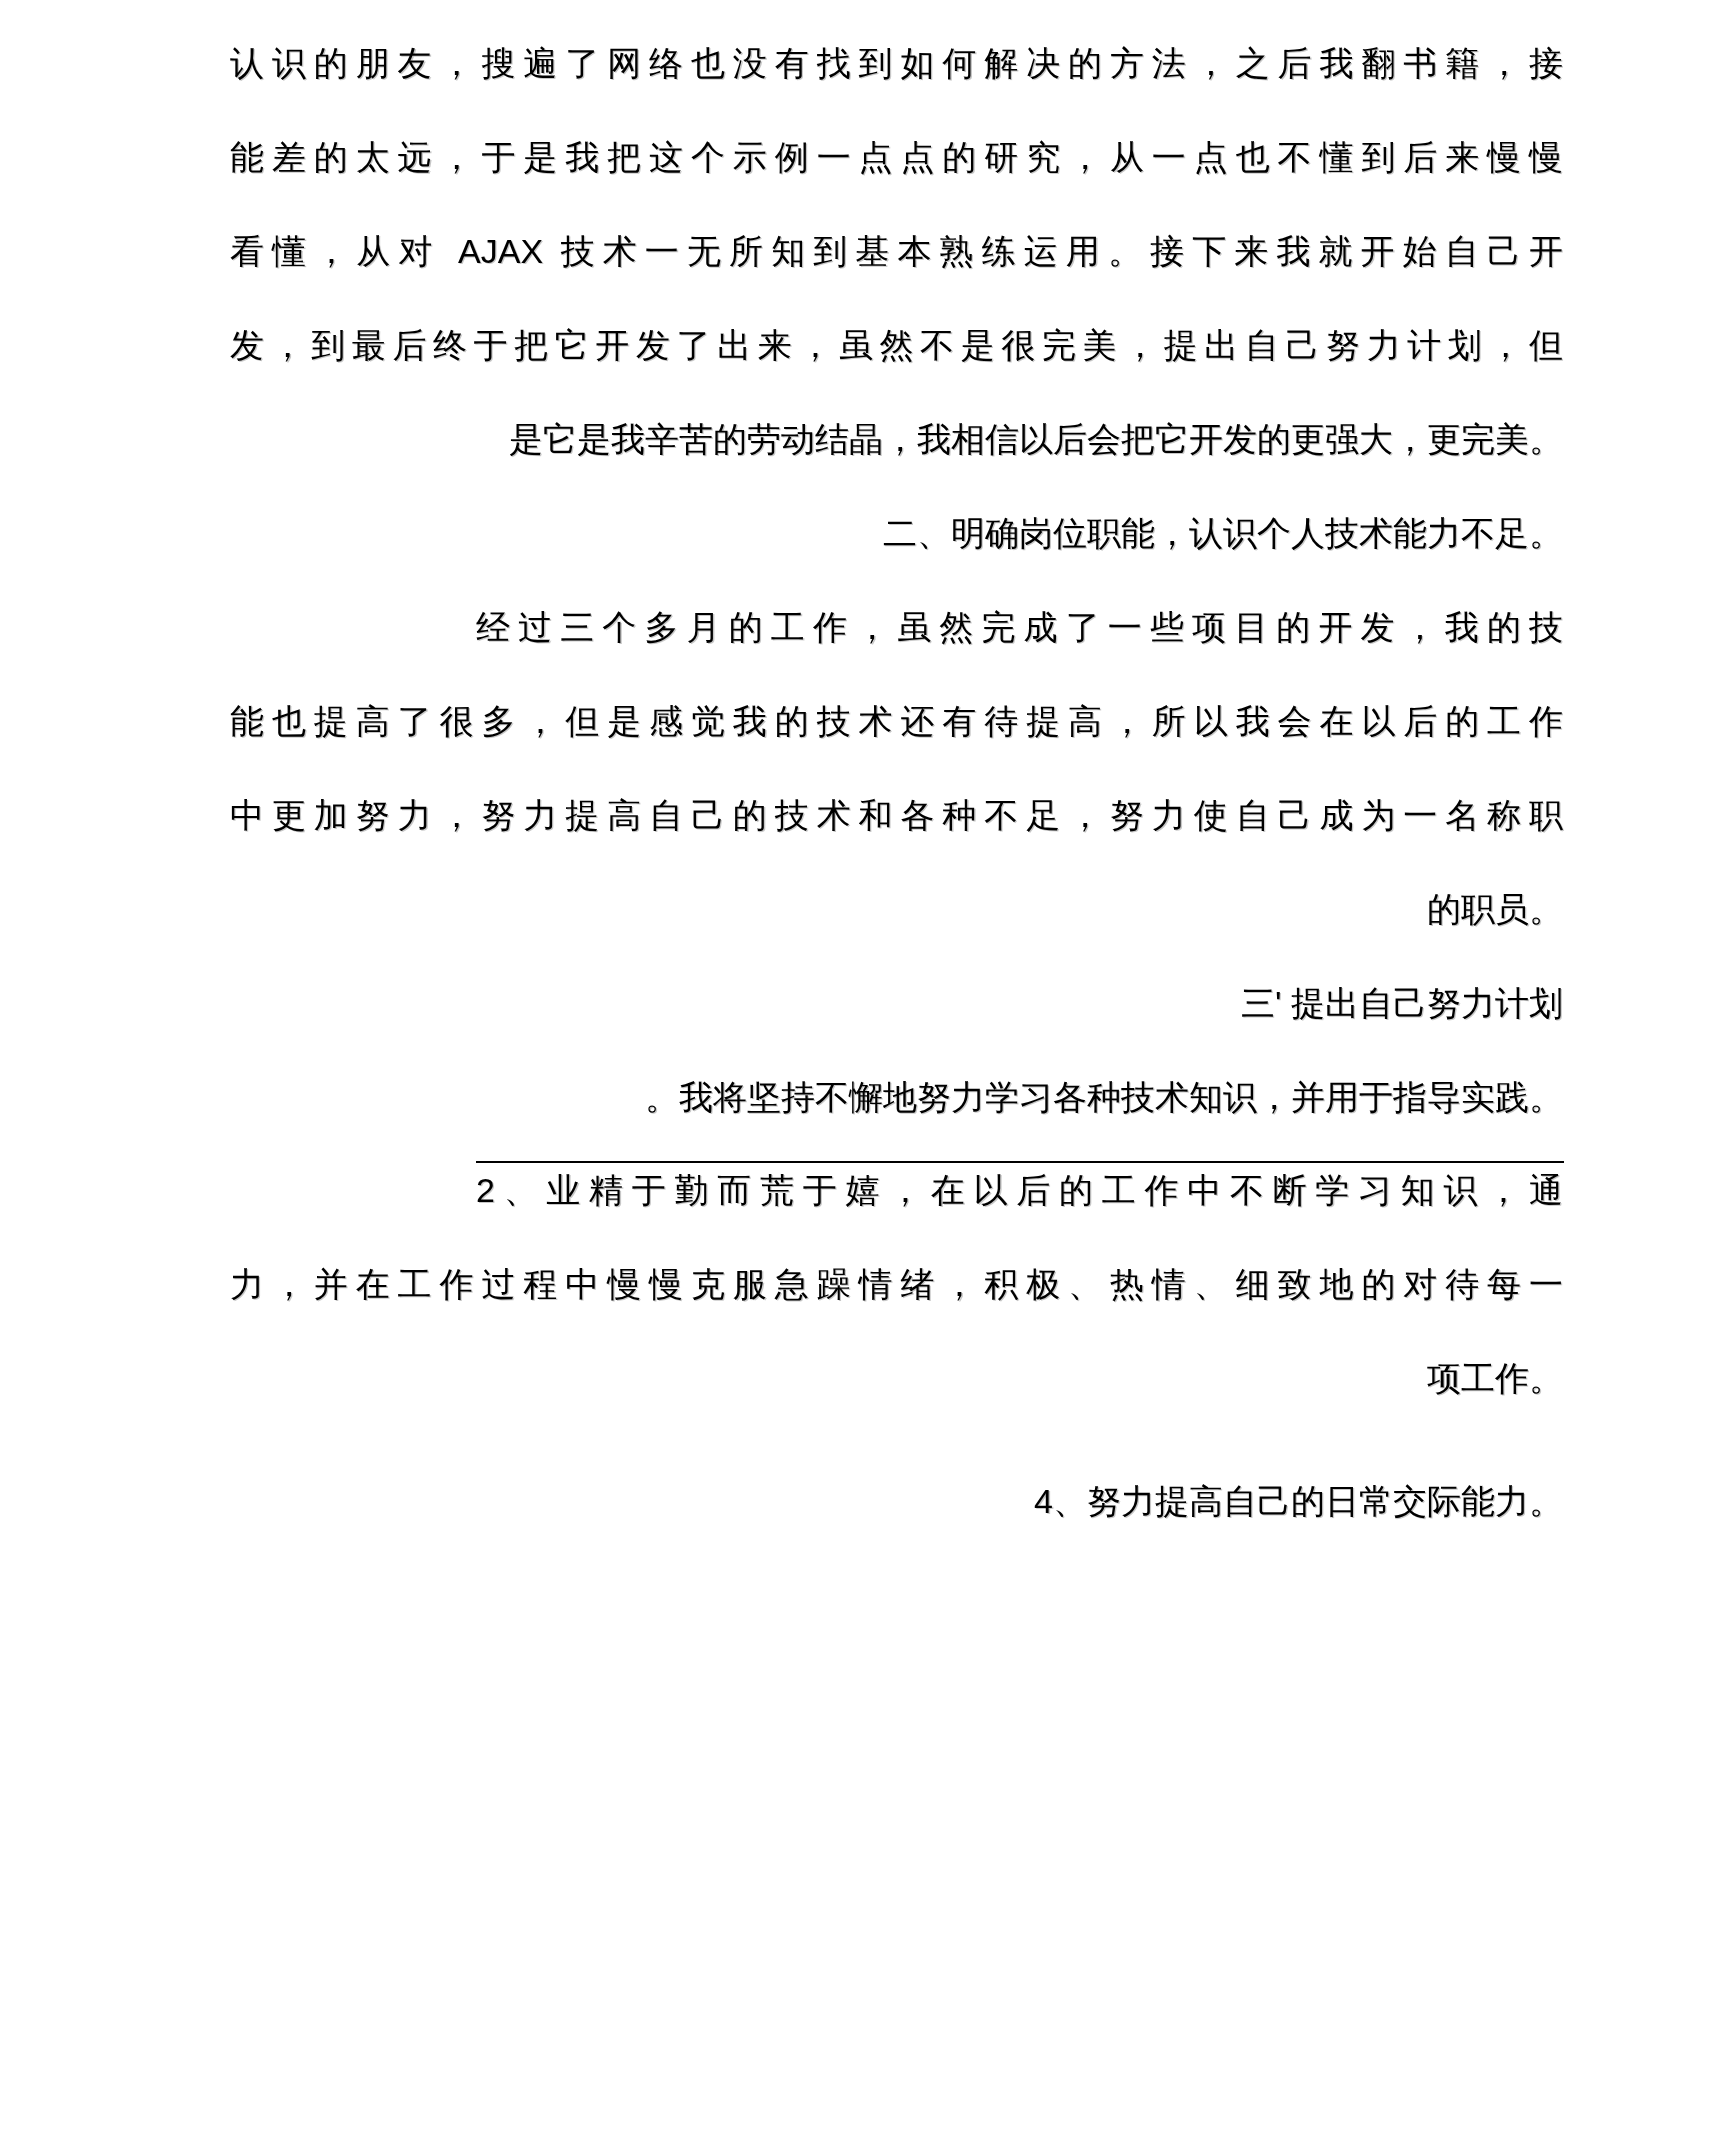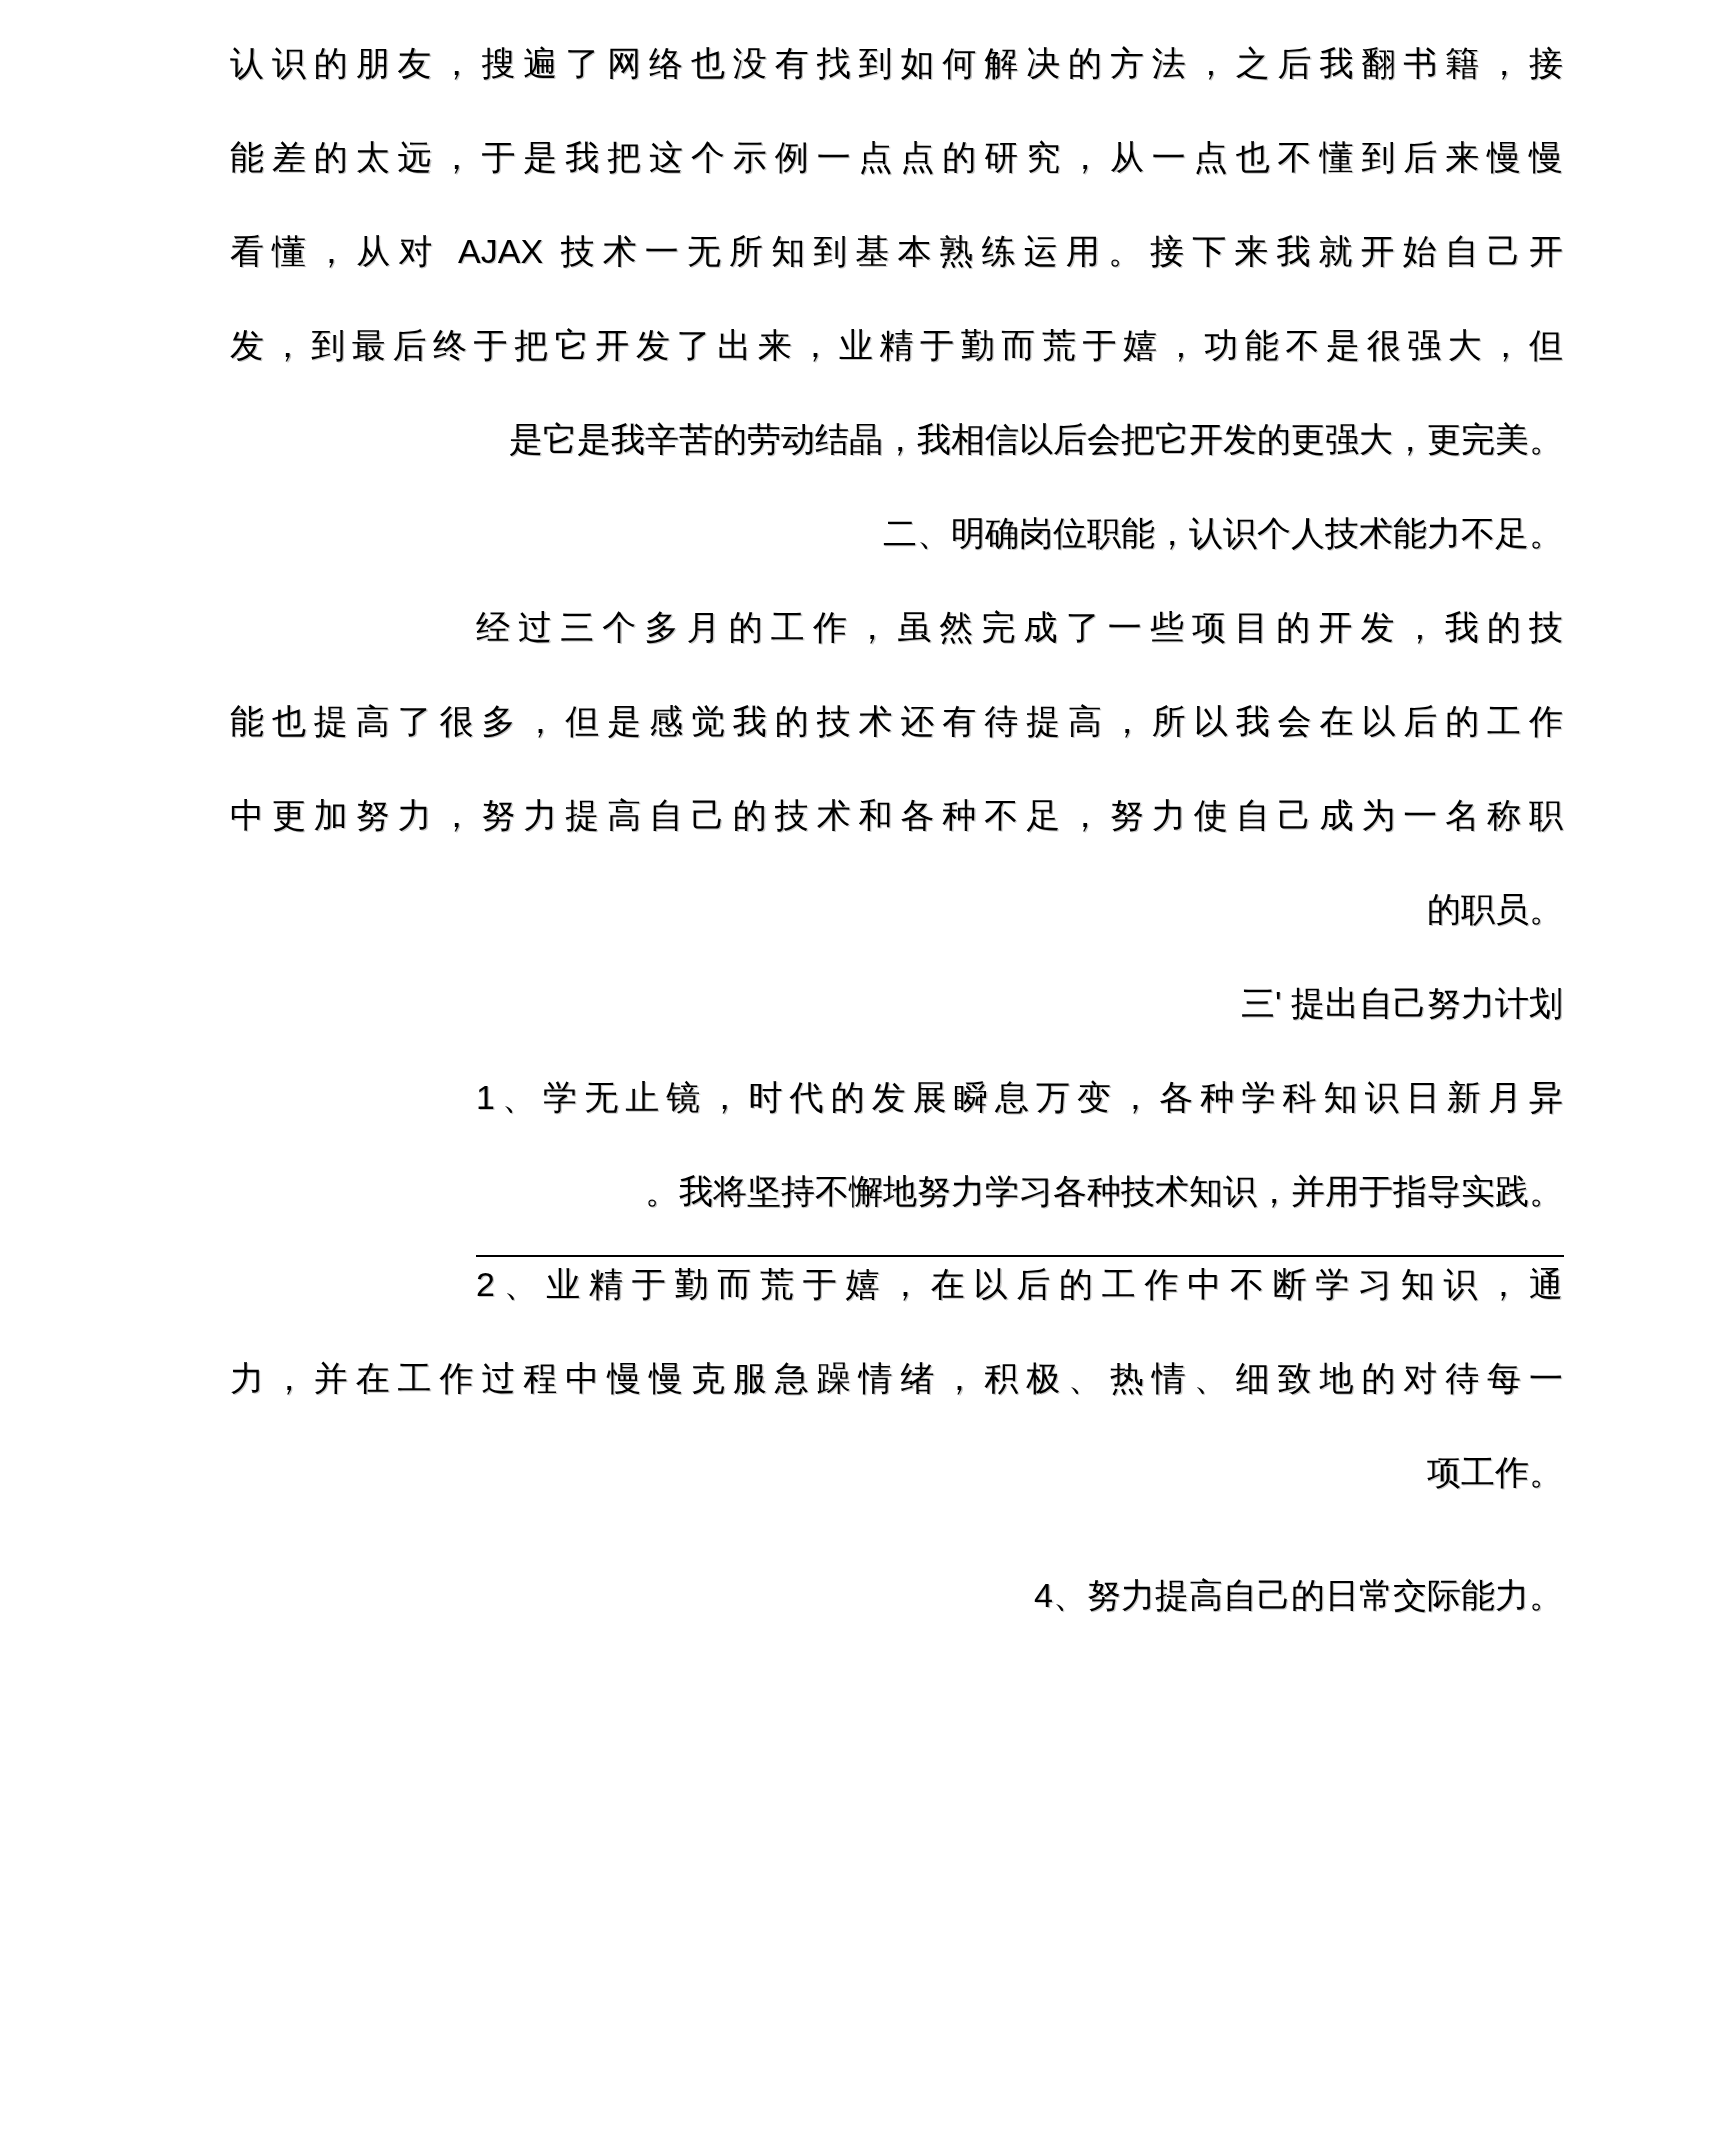--- a/index.html
+++ b/index.html
@@ -34,41 +34,40 @@
 </style>
 </head>
 <body style="background: rgb(255, 255, 255);">
 
 <div class="page" style="color: rgb(0, 0, 0);">
 
   <div>
     <div class="line fill">认识的朋友，搜遍了网络也没有找到如何解决的方法，之后我翻书籍，接</div>
     <div class="line fill">能差的太远，于是我把这个示例一点点的研究，从一点也不懂到后来慢慢</div>
     <div class="line fill">看懂，从对 AJAX 技术一无所知到基本熟练运用。接下来我就开始自己开</div>
-    <div class="line fill">发，到最后终于把它开发了出来，业精于勤而荒于嬉，功能不是很强大，但</div>
+    <div class="line fill">发，到最后终于把它开发了出来，虽然不是很完美，提出自己努力计划，但</div>
     <div class="line">是它是我辛苦的劳动结晶，我相信以后会把它开发的更强大，更完美。</div>
   </div>
 
   <div>
     <div class="line ind">二、明确岗位职能，认识个人技术能力不足。</div>
   </div>
 
   <div>
     <div class="line ind fill">经过三个多月的工作，虽然完成了一些项目的开发，我的技</div>
     <div class="line fill">能也提高了很多，但是感觉我的技术还有待提高，所以我会在以后的工作</div>
     <div class="line fill">中更加努力，努力提高自己的技术和各种不足，努力使自己成为一名称职</div>
     <div class="line">的职员。</div>
   </div>
 
   <div>
     <div class="line ind">三' 提出自己努力计划</div>
   </div>
 
   <div>
-    <div class="line ind fill">1、学无止镜，时代的发展瞬息万变，各种学科知识日新月异</div>
     <div class="line">。我将坚持不懈地努力学习各种技术知识，并用于指导实践。</div>
   </div>
 
   <div class="divider" style="border-top-color: rgb(0, 0, 0);"></div>
 
   <div>
     <div class="line ind fill">2、业精于勤而荒于嬉，在以后的工作中不断学习知识，通</div>
   </div>
 
   <div>

